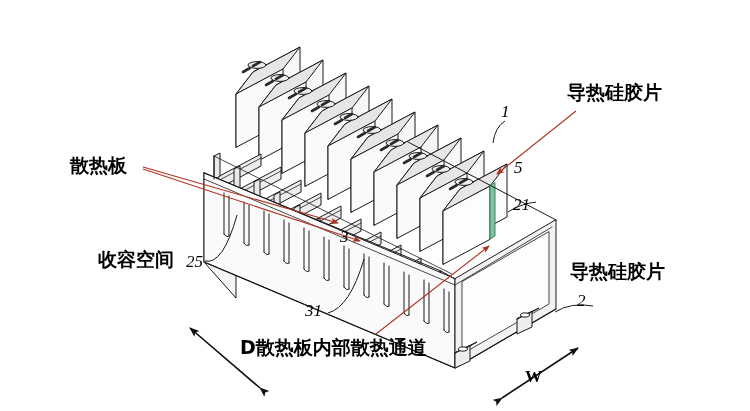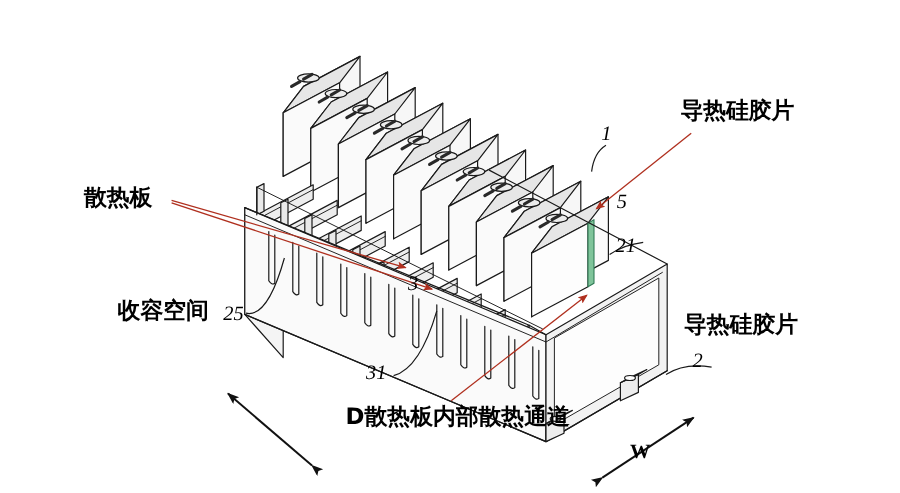--- a/index.html
+++ b/index.html
@@ -228,21 +228,21 @@
 
 <div class="lbl" style="left:567px;top:67px;">导热硅胶片</div>
 
 <div class="lbl" style="left:70px;top:140px;text-align:right;">散热板</div>
 
 <div class="lbl" style="left:98px;top:234px;">收容空间</div>
 
 
 <div class="lbl" style="left:570px;top:246px;">导热硅胶片</div>
 
-<div class="lbl" style="left:240px;top:322px;margin-left:48px;">D散热板内部散热通道</div>
+<div class="lbl" style="left:240px;top:322px;">D散热板内部散热通道</div>
 
 <div class="ref" style="left:501px;top:87px;">1</div>
 <div class="ref" style="left:514px;top:143px;">5</div>
 <div class="ref" style="left:340px;top:212px;">3</div>
 <div class="ref" style="left:513px;top:180px;">21</div>
 <div class="ref" style="left:186px;top:237px;">25</div>
 <div class="ref" style="left:305px;top:286px;font-style:italic;">31</div>
 <div class="ref" style="left:577px;top:276px;">2</div>
 
 <div class="dim" style="left:525px;top:352px;font-weight:700;">W</div>

